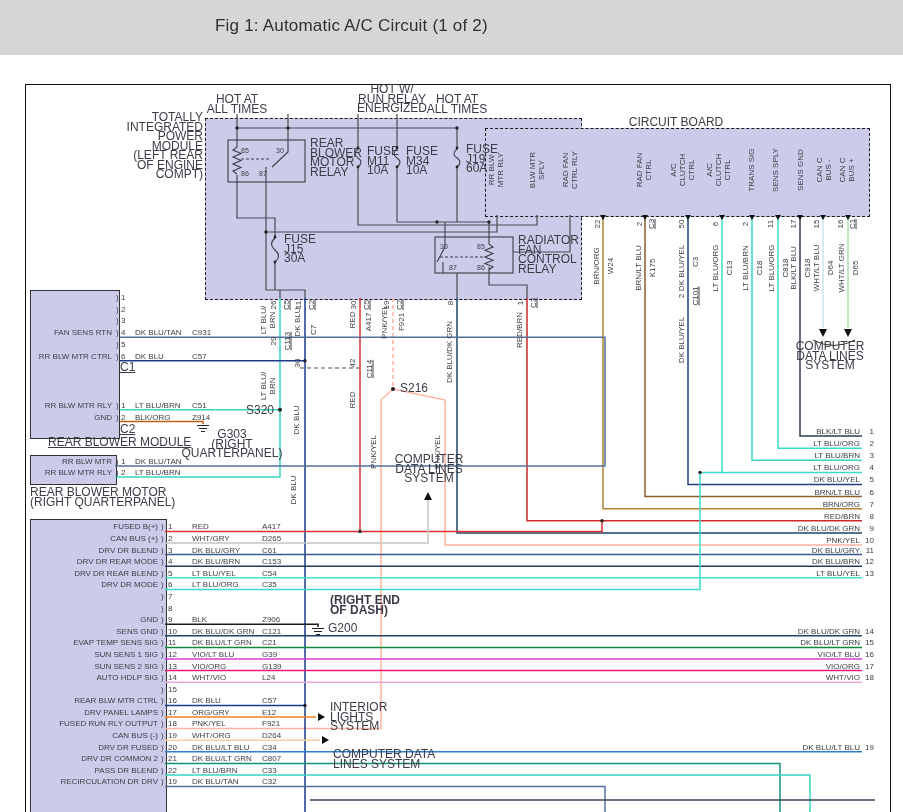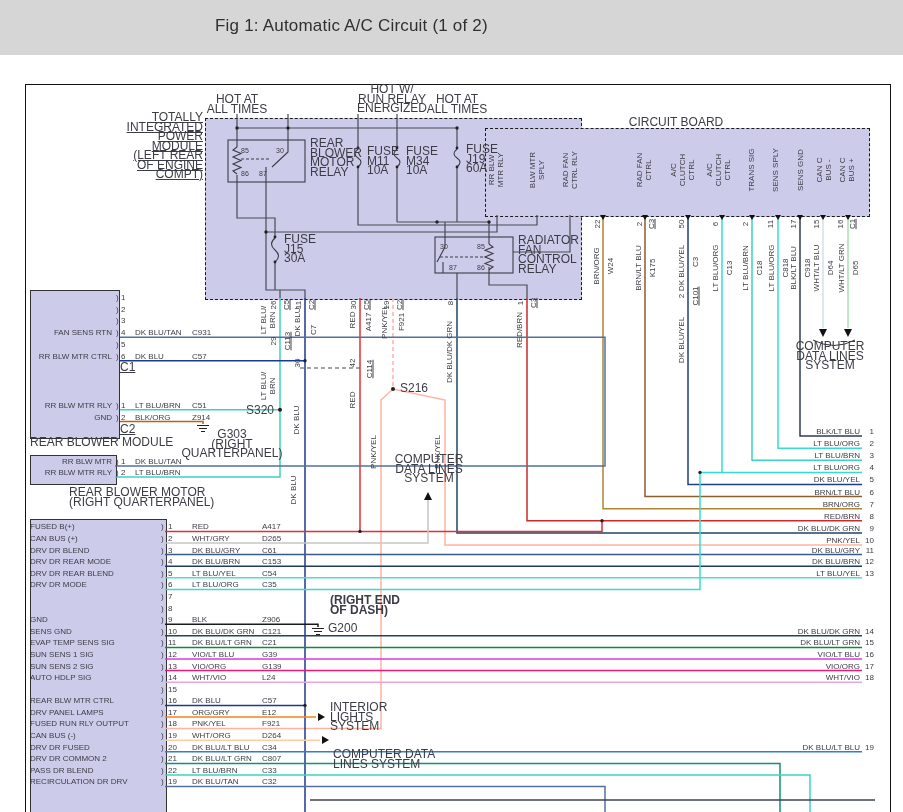--- a/index.html
+++ b/index.html
@@ -24,21 +24,21 @@
   .lgrp{position:absolute;left:30px;width:270px}
   #rbm-c1{top:290px} #rbm-c2{top:398px} #motor-rows{top:455px}
   .lrow{position:relative;height:11.8px}
   #motor-rows .lrow{height:11px}
   .lrow span,.mrow span,.rrow span{position:absolute;font-size:8px;color:#3c3c46;bottom:0;white-space:pre}
   .ll{left:0;width:82px;text-align:right}
   .lb{left:86px}.ln{left:91px}.lc{left:105px}.lz{left:162px}
   
   #hvac-rows{position:absolute;left:30px;top:519.8px;width:310px}
   .mrow{position:relative;height:11.6px}
-  .ml{left:0;width:128px;text-align:left}
+  .ml{left:0;width:128px;text-align:right}
   .mb{left:131px}.mn{left:138px}.mc{left:162px}.mz{left:232px}
   .brk::before{content:")"}
   
   .rgrp{position:absolute;left:700px;width:164px}
   #rc-a{top:424px} #rc-b{top:543px} #rc-c{top:624.2px} #rc-d{top:740.2px}
   .rrow{position:relative;height:12.1px}
   #rc-b .rrow,#rc-c .rrow,#rc-d .rrow{height:11.6px}
   .rlab{left:0;right:4px;text-align:right}
   .rnum{right:-10px;bottom:-9px}
 </style>
@@ -313,21 +313,21 @@
 
     <span class="vlab u" style="left: 852px; top: 224px;">C1</span>
 
     <span class="vlab" style="left: 841px; top: 268px;">WHT/LT GRN</span>
 
     <span class="vlab" style="left: 855px; top: 268px;">D65</span>
   </div>
 
 <div>
 
-    <div class="lab r" style="left: 203px; top: 113px; text-decoration: underline;">TOTALLY
+    <div class="lab r" style="left: 203px; top: 113px;">TOTALLY
 INTEGRATED
 POWER
 MODULE
 (LEFT REAR
 OF ENGINE
 COMPT)</div>
 
     <div class="lab c" style="left: 237px; top: 95px;">HOT AT
 ALL TIMES</div>
 
@@ -391,23 +391,23 @@
 SYSTEM</div>
 
     <div class="lab" style="left: 400px; top: 384px;">S216</div>
 
     <div class="lab r" style="left: 274px; top: 406px;">S320</div>
 
     <div class="lab c" style="left: 232px; top: 430px;">G303
 (RIGHT
 QUARTERPANEL)</div>
 
-    <div class="lab" style="left: 30px; top: 438px;">REAR BLOWER MODULE</div>
-
-    <div class="lab" style="left: 30px; top: 488px; margin-left: 39px;">REAR BLOWER MOTOR
+    <div class="lab" style="left: 48px; top: 438px; text-decoration: underline;">REAR BLOWER MODULE</div>
+
+    <div class="lab" style="left: 30px; top: 488px;">REAR BLOWER MOTOR
 (RIGHT QUARTERPANEL)</div>
 
     <div class="lab u" style="left: 120px; top: 363px;">C1</div>
 
     <div class="lab u" style="left: 120px; top: 425px;">C2</div>
 
     <div class="lab" style="left: 330px; top: 596px; font-weight: bold;">(RIGHT END
 OF DASH)</div>
 
     <div class="lab" style="left: 328px; top: 624px;">G200</div>

